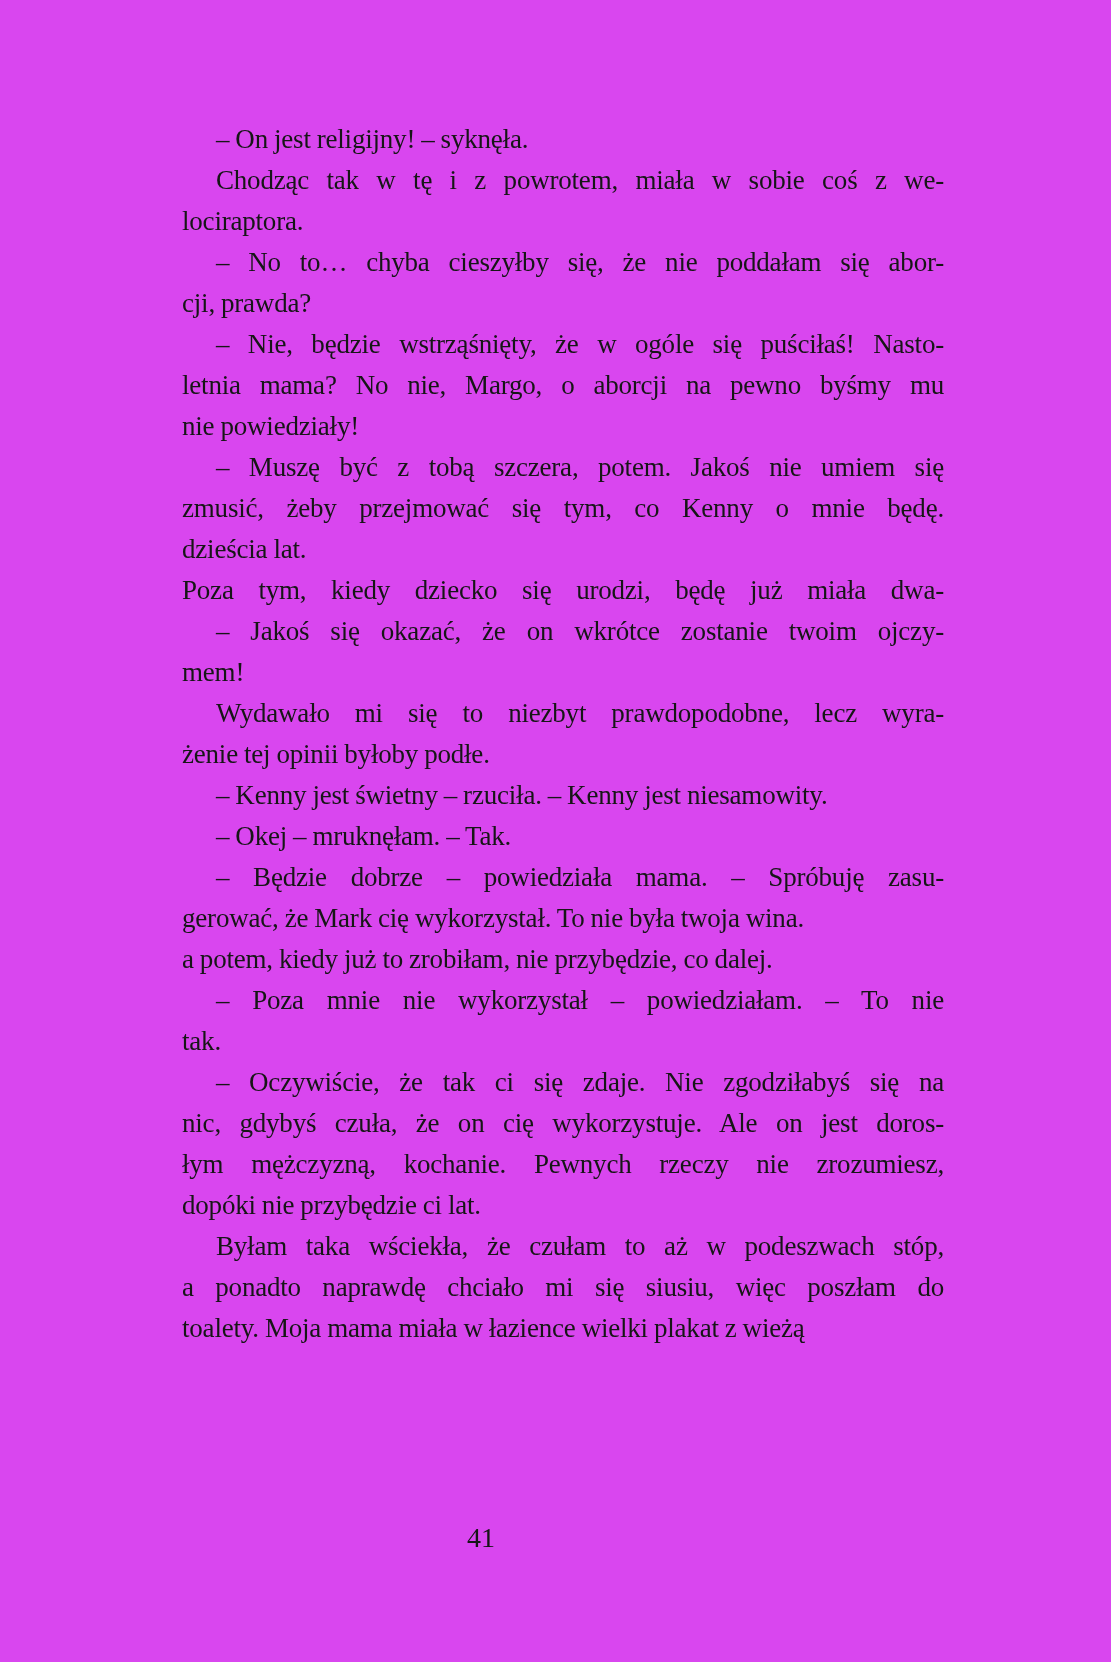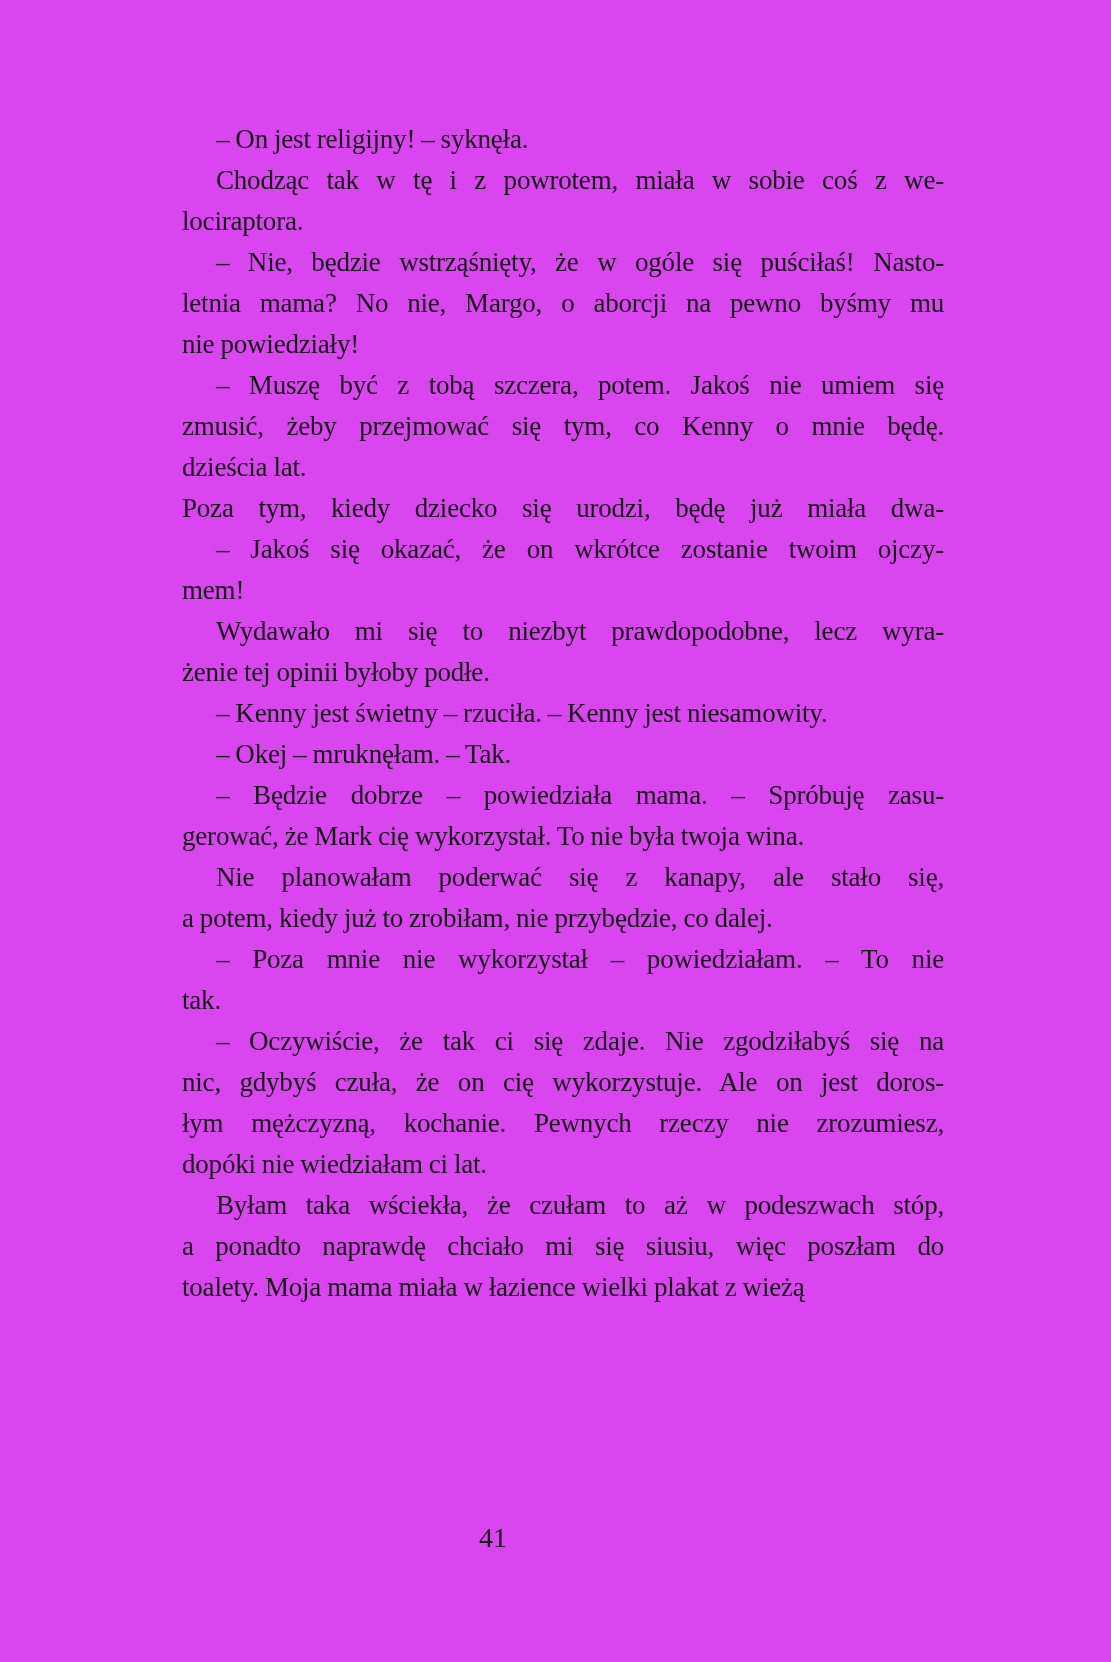--- a/index.html
+++ b/index.html
@@ -38,40 +38,44 @@
   }
   .line.first {
     text-indent: 34px;
   }
   .line.last {
     text-align: left;
     text-align-last: left;
   }
   .page-number {
     position: absolute;
-    left: 16px;
+    left: 4px;
     top: 1521px;
     width: 954px;
     text-align: center;
     font-size: 28px;
     line-height: 34px;
     color: #161616;
   }
 </style>
 </head>
 <body>
 
 <div class="book-page">
   <div class="text-block">
       <div class="paragraph">
         <div class="line first last">– On jest religijny! – syknęła.</div>
       </div>
       <div class="paragraph">
         <div class="line first">Chodząc tak w tę i z powrotem, miała w sobie coś z we-</div>
         <div class="line last">lociraptora.</div>
+      </div>
+      <div class="paragraph">
+        <div class="line first">– No to… chyba cieszyłby się, że nie poddałam się abor-</div>
+        <div class="line last">cji, prawda?</div>
       </div>
       <div class="paragraph">
         <div class="line first">– Nie, będzie wstrząśnięty, że w ogóle się puściłaś! Nasto-</div>
         <div class="line">letnia mama? No nie, Margo, o aborcji na pewno byśmy mu</div>
         <div class="line last">nie powiedziały!</div>
       </div>
       <div class="paragraph">
         <div class="line first">– Muszę być z tobą szczera, potem. Jakoś nie umiem się</div>
         <div class="line">zmusić, żeby przejmować się tym, co Kenny o mnie będę.</div>
         <div class="line last">dzieścia lat.</div>
@@ -89,32 +93,31 @@
         <div class="line first last">– Kenny jest świetny – rzuciła. – Kenny jest niesamowity.</div>
       </div>
       <div class="paragraph">
         <div class="line first last">– Okej – mruknęłam. – Tak.</div>
       </div>
       <div class="paragraph">
         <div class="line first">– Będzie dobrze – powiedziała mama. – Spróbuję zasu-</div>
         <div class="line last">gerować, że Mark cię wykorzystał. To nie była twoja wina.</div>
       </div>
       <div class="paragraph">
-        <div class="line first">Nie planowałam poderwać się z kanapy, ale stało się,</div>
         <div class="line last">a potem, kiedy już to zrobiłam, nie przybędzie, co dalej.</div>
       </div>
       <div class="paragraph">
         <div class="line first">– Poza mnie nie wykorzystał – powiedziałam. – To nie</div>
         <div class="line last">tak.</div>
       </div>
       <div class="paragraph">
         <div class="line first">– Oczywiście, że tak ci się zdaje. Nie zgodziłabyś się na</div>
         <div class="line">nic, gdybyś czuła, że on cię wykorzystuje. Ale on jest doros-</div>
         <div class="line">łym mężczyzną, kochanie. Pewnych rzeczy nie zrozumiesz,</div>
-        <div class="line last">dopóki nie wiedziałam ci lat.</div>
+        <div class="line last">dopóki nie przybędzie ci lat.</div>
       </div>
       <div class="paragraph">
         <div class="line first">Byłam taka wściekła, że czułam to aż w podeszwach stóp,</div>
         <div class="line">a ponadto naprawdę chciało mi się siusiu, więc poszłam do</div>
         <div class="line last">toalety. Moja mama miała w łazience wielki plakat z wieżą</div>
       </div>
     </div>
   <div class="page-number">41</div>
 </div>
 

